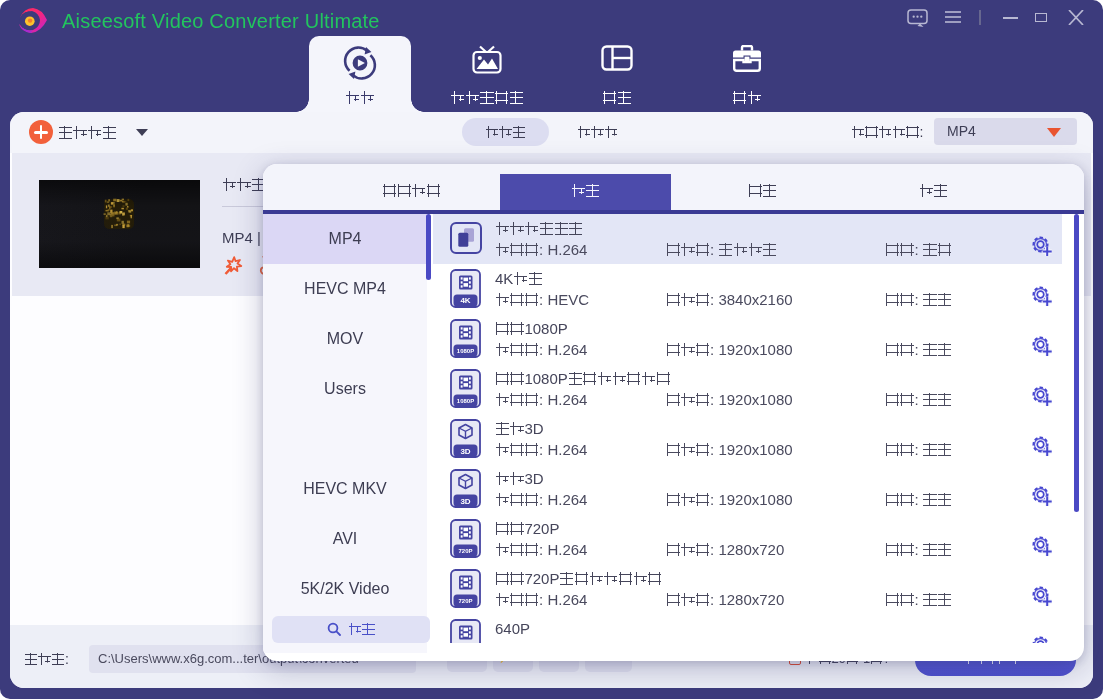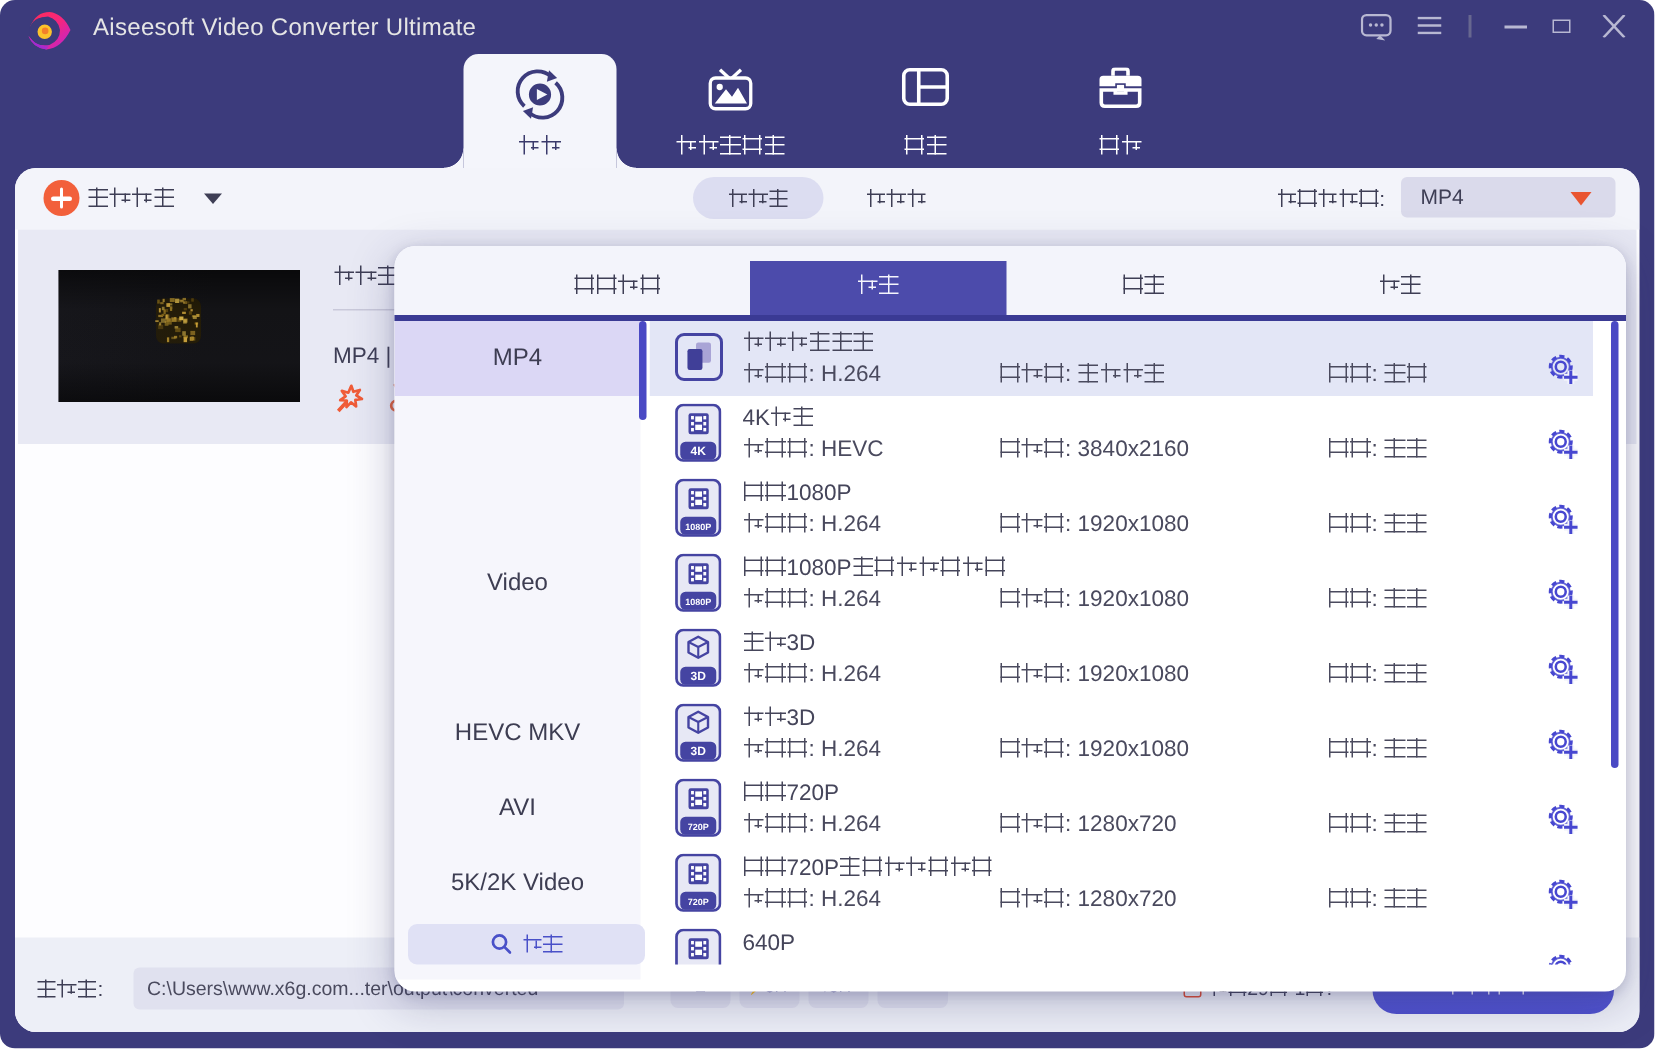--- a/index.html
+++ b/index.html
@@ -17,21 +17,21 @@
  background-size:10% 100%,10% 100%,100% 10%,100% 10%;
  background-position:6% 0,92% 0,0 14%,0 78%}
 .cj i.c{background-image:
  linear-gradient(currentColor,currentColor),linear-gradient(currentColor,currentColor),
  linear-gradient(currentColor,currentColor),linear-gradient(currentColor,currentColor);
  background-size:100% 10%,10% 100%,42% 10%,10% 46%;
  background-position:0 30%,24% 0,100% 70%,78% 54%}
 
 #title{position:absolute;left:0;top:0;right:0;height:36px}
 #logo{position:absolute;left:16px;top:6px}
-#tname{position:absolute;left:62px;top:10px;font-size:16px;color:#e5e5e5;letter-spacing:.2px}
+#tname{position:absolute;left:62px;top:10px;font-size:20px;color:#22c55e;letter-spacing:.2px}
 .wic{position:absolute;top:0;color:#b8b8d2}
 
 #navtab{position:absolute;left:309px;top:36px;width:102px;height:76px;background:#f4f5fb;border-radius:10px 10px 0 0}
 #navtab:before,#navtab:after{content:"";position:absolute;bottom:0;width:13px;height:13px}
 #navtab:before{left:-13px;background:radial-gradient(circle at 0 0,rgba(0,0,0,0) 12.5px,#f4f5fb 13px)}
 #navtab:after{right:-13px;background:radial-gradient(circle at 100% 0,rgba(0,0,0,0) 12.5px,#f4f5fb 13px)}
 .nav{position:absolute;top:36px;width:130px;height:76px;text-align:center;color:#fff}
 .nav .lb{position:absolute;left:0;right:0;top:53px;font-size:15px}
 .nav svg{position:absolute;left:50%;top:9px;transform:translateX(-50%)}
 
@@ -291,21 +291,23 @@
  <div id="phead">
   <div class="ptab cj" style="left:63px"><i class="b"></i><i class="b"></i><i class="c"></i><i class="b"></i></div>
   <div class="ptab on cj" style="left:237px"><i class="c"></i><i class="a"></i></div>
   <div class="ptab cj" style="left:414px"><i class="b"></i><i class="a"></i></div>
   <div class="ptab cj" style="left:585px"><i class="c"></i><i class="a"></i></div>
  </div>
  <div id="pline"></div>
  <div id="pbody">
   <div id="sbar">
    <div class="sit on" style="top:0px">MP4</div>
-<div class="sit" style="top:150px">Video</div>
+<div class="sit" style="top:50px">HEVC MP4</div>
+<div class="sit" style="top:100px">MOV</div>
+<div class="sit" style="top:150px">Users</div>
 <div class="sit" style="top:300px">AVI</div>
 <div class="sit" style="top:250px">HEVC MKV</div>
 <div class="sit" style="top:350px">5K/2K Video</div>
    <div id="search"><svg width="14" height="14" viewBox="0 0 14 14" style="vertical-align:-2px;margin-right:7px">
 <circle cx="6" cy="6" r="4.4" fill="none" stroke="#4950c8" stroke-width="1.8"></circle>
 <line x1="9.4" y1="9.4" x2="13" y2="13" stroke="#4950c8" stroke-width="1.8" stroke-linecap="round"></line>
             </svg><span class="cj"><i class="c"></i><i class="a"></i></span></div>
   </div>
   <div id="sthumb"></div>
   <div id="rows">

